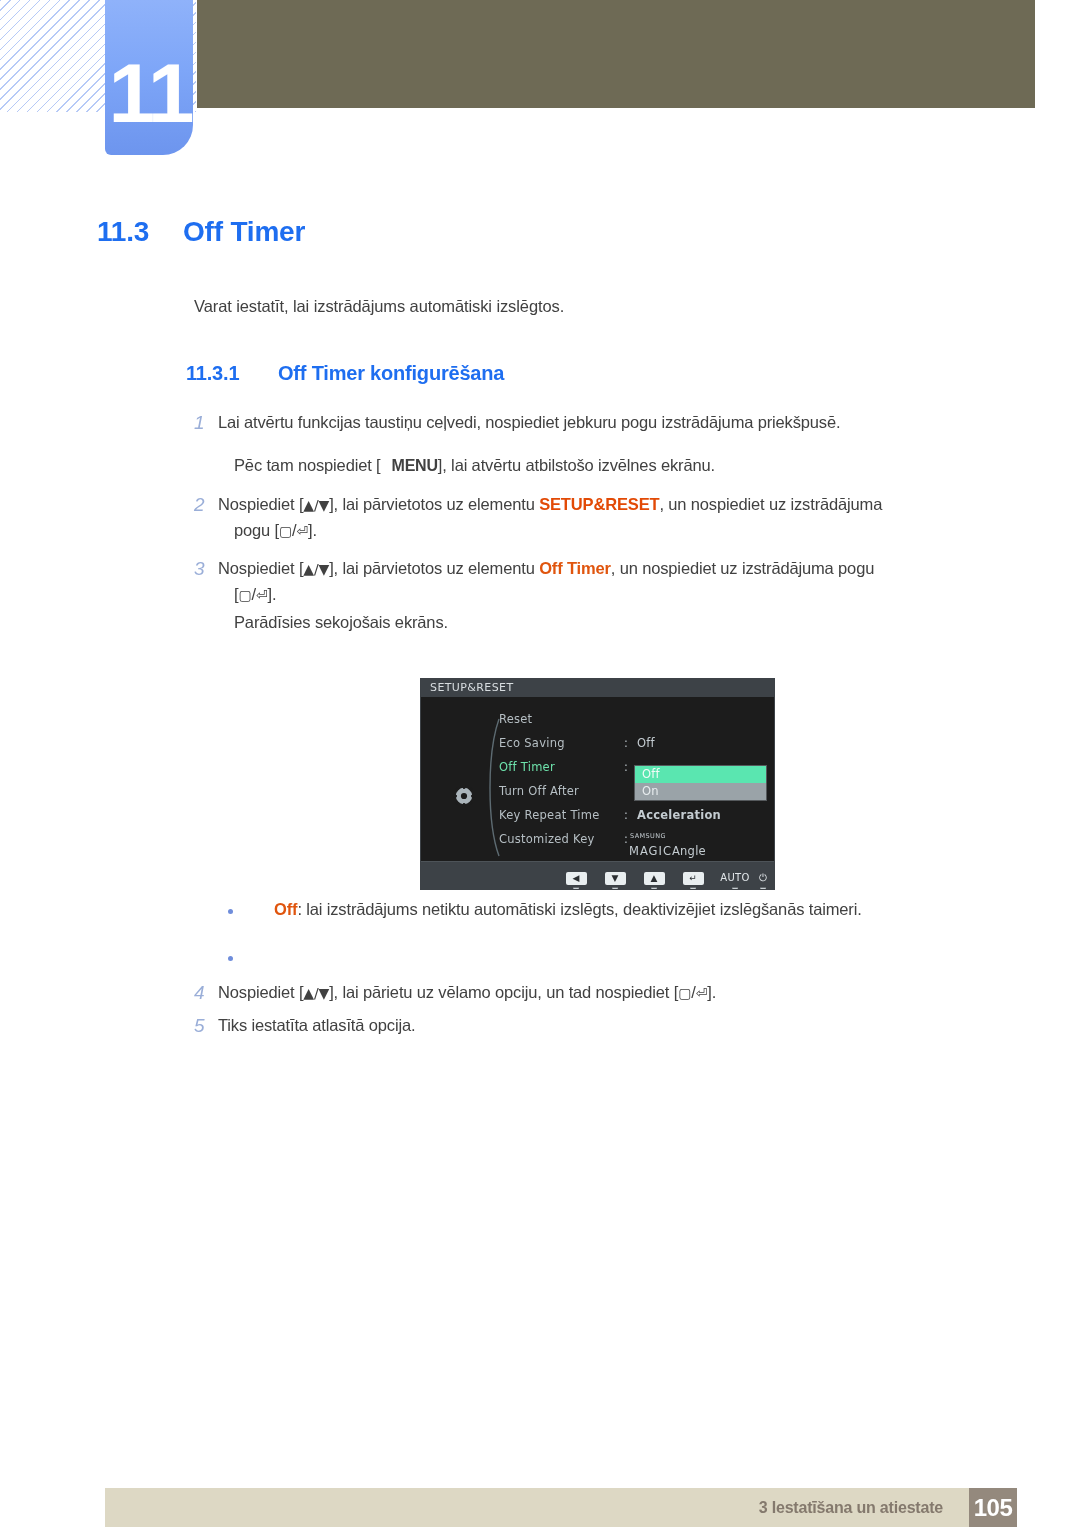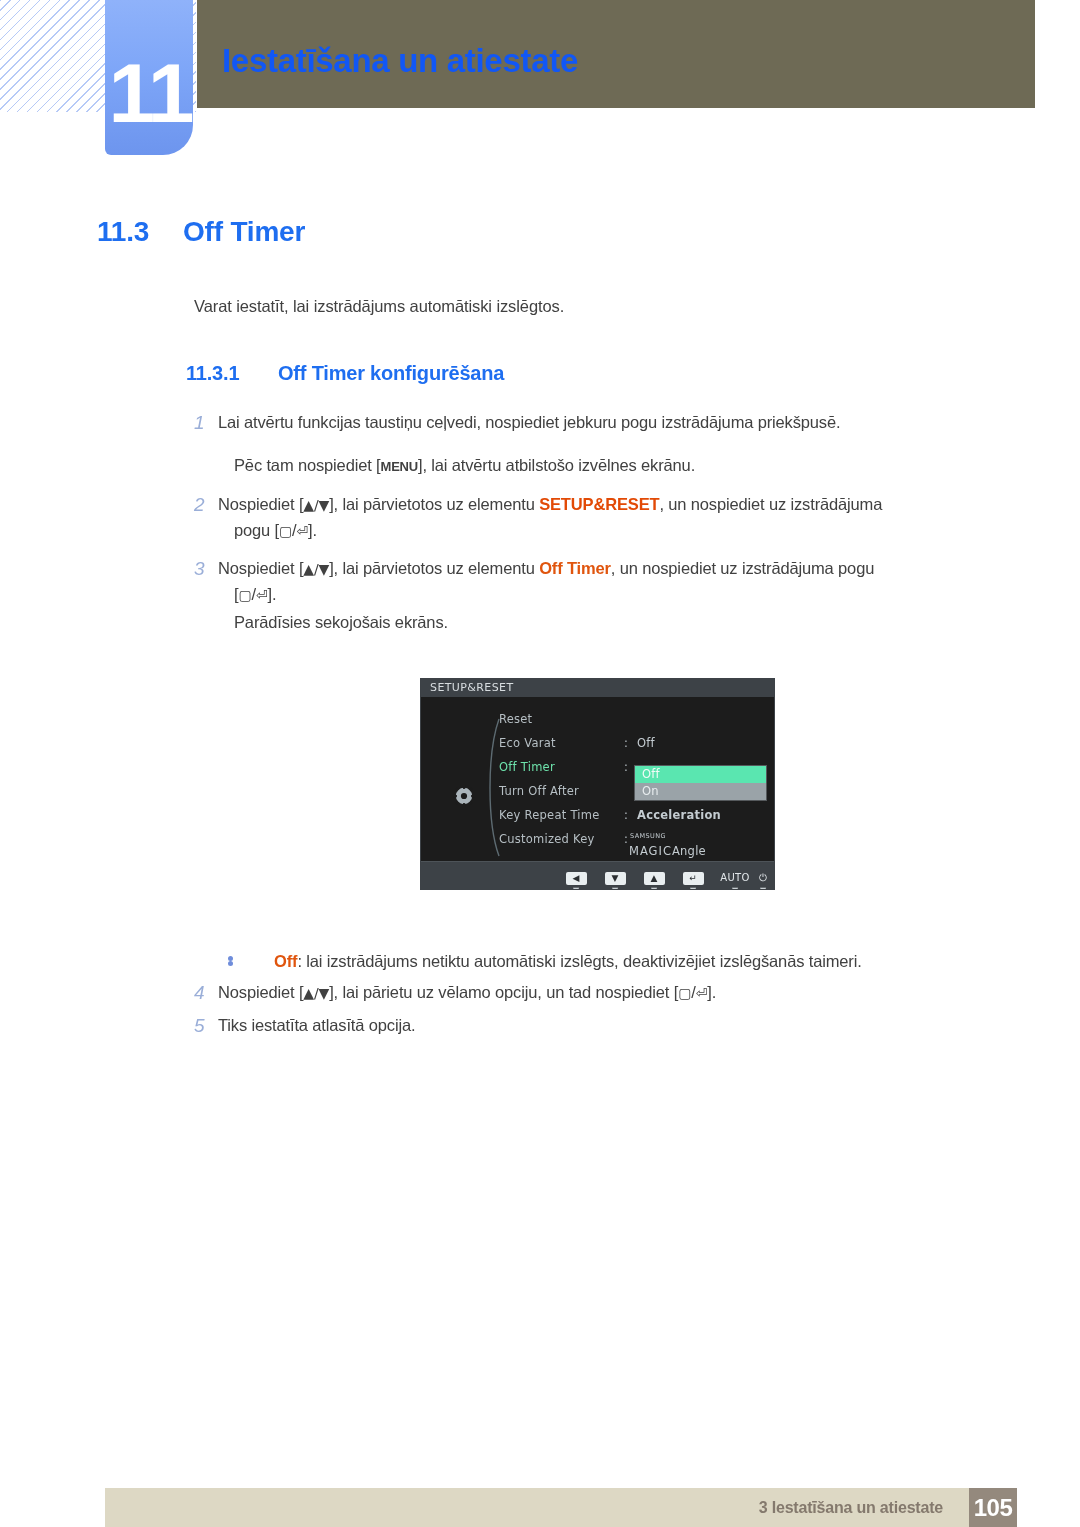--- a/index.html
+++ b/index.html
@@ -130,24 +130,25 @@
     line-height: 25px;
   }
 
   
   .keyglyph {
     font-family: "DejaVu Sans", sans-serif;
     font-size: 14px;
     line-height: 1;
   }
   .menukey {
-    font-size: 13px;
+    font-size: 16px;
     font-weight: bold;
     letter-spacing: -0.2px;
     font-family: "Liberation Sans", sans-serif;
+    padding-left: 11px;
   }
   .hl-orange { color: #e24a06; font-weight: bold; }
   .hl-orange-light { color: #e0550e; font-weight: bold; }
 
   
   .bullet-row {
     position: absolute;
     font-size: 16.5px;
     color: #414141;
     letter-spacing: -0.15px;
@@ -334,21 +335,20 @@
   }
 </style>
 </head>
 <body>
 
 <div id="chapter-header">
   <div id="hatch-decor"></div>
   <div id="chapter-barbg"></div>
   <div id="chapter-number-tab"></div>
   <div id="chapter-number">11</div>
-  <div id="chapter-title">Iestatīšana un atiestate</div>
 </div>
 
 <div id="section-heading">
   <span class="sec-num">11.3</span><span>Off Timer</span>
 </div>
 
 <div id="intro-paragraph">Varat iestatīt, lai izstrādājums automātiski izslēgtos.</div>
 
 <div id="subsection-heading">
   <span class="sub-num">11.3.1</span><span>Off Timer konfigurēšana</span>
@@ -408,21 +408,21 @@
     </div>
 
     <div id="osd-arc">
       <svg width="22" height="145" viewBox="0 0 22 145">
         <path d="M16 4 C 4 38, 4 108, 16 141" stroke="#5d6b72" stroke-width="1.4" fill="none"></path>
       </svg>
     </div>
 
     <div class="osd-item" style="top:15px;">Reset</div>
 
-    <div class="osd-item" style="top:39px;">Eco Varat</div>
+    <div class="osd-item" style="top:39px;">Eco Saving</div>
     <div class="osd-colon" style="top:39px;">:</div>
     <div class="osd-value" style="top:39px;">Off</div>
 
     <div class="osd-item active" style="top:63px;">Off Timer</div>
     <div class="osd-colon" style="top:63px;">:</div>
 
     <div class="osd-item" style="top:87px;">Turn Off After</div>
 
     <div class="osd-item" style="top:111px;">Key Repeat Time</div>
     <div class="osd-colon" style="top:111px;">:</div>
@@ -461,21 +461,21 @@
       <span class="cap plain">AUTO</span>
       <span class="tick">▼</span>
     </div>
     <div class="osd-btn" style="left:327px;">
       <span class="cap plain">⏻</span>
       <span class="tick">▼</span>
     </div>
   </div>
 </div>
 
-<div class="bullet-row" style="left:228px; top:952px;text-align:center;">
+<div class="bullet-row" style="left:228px; top:900px;text-align:center;">
   <span class="bullet-dot"></span>
   <span class="bullet-text"><span class="hl-orange-light">Off</span><span>: lai izstrādājums netiktu automātiski izslēgts, deaktivizējiet izslēgšanās taimeri.</span></span>
 </div>
 
 <div class="bullet-row" style="left:228px; top:947px;">
   <span class="bullet-dot"></span>
 </div>
 
 <div class="step" style="left:194px; top:980px; width:830px;">
   <span class="step-num">4</span>

